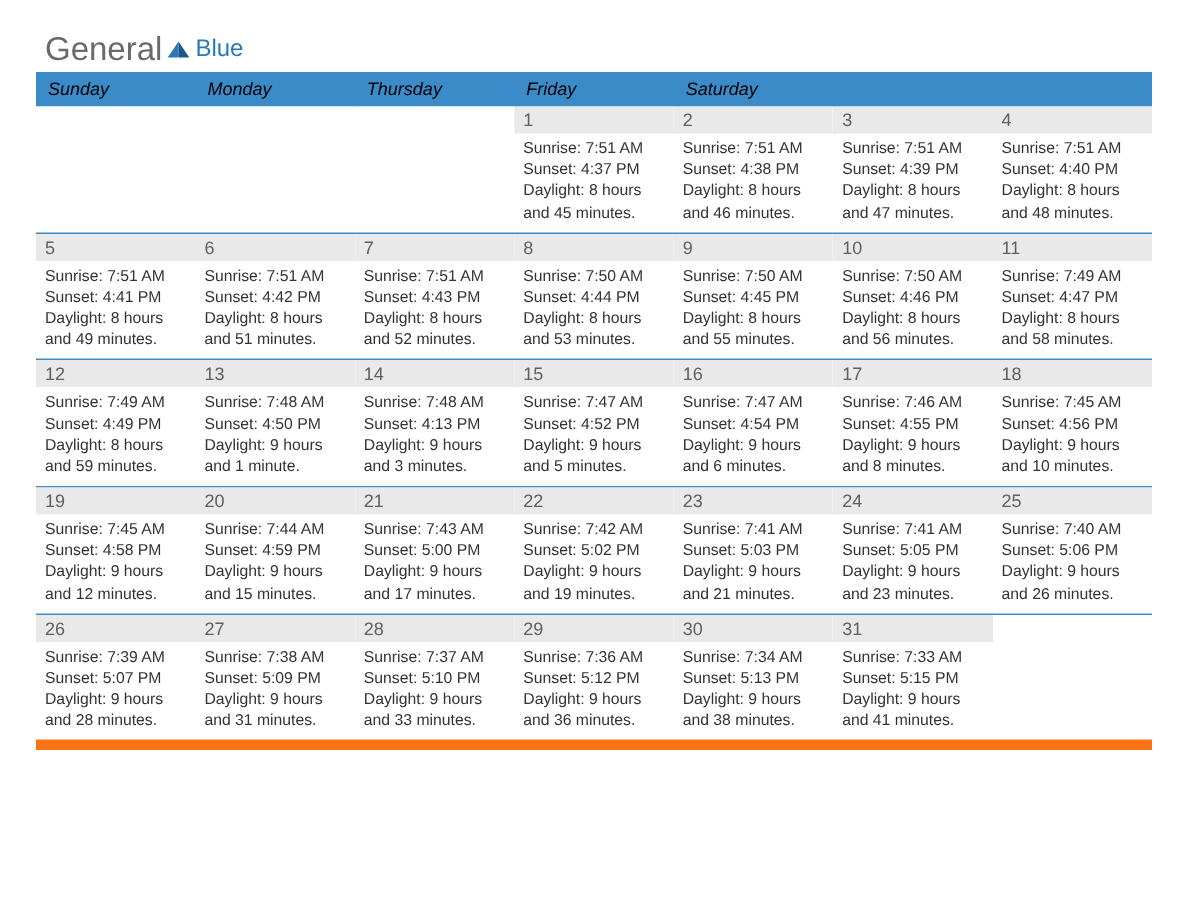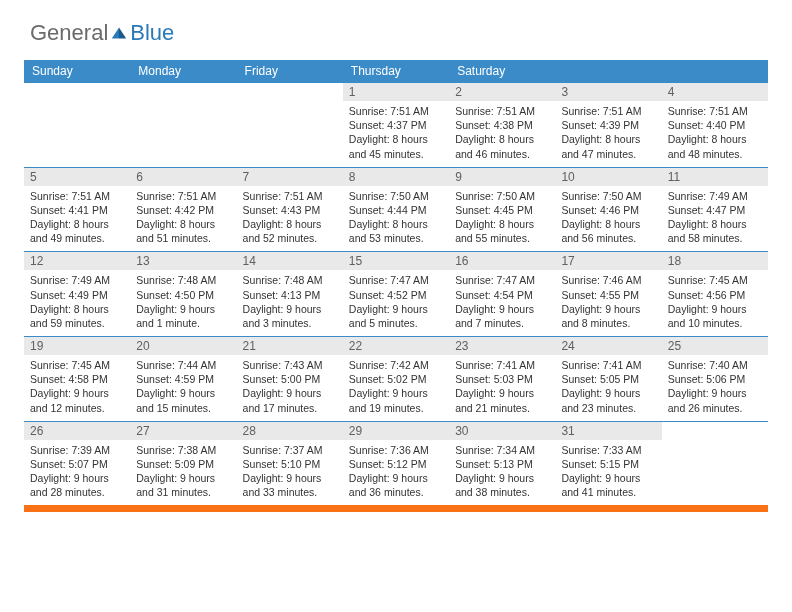--- a/index.html
+++ b/index.html
@@ -8,43 +8,44 @@
       background: #fff;
       width: 792px;
       height: 612px;
       position: relative;
       padding: 20px 24px;
     }
     .header {
       display: flex;
       justify-content: space-between;
       align-items: flex-start;
-      margin-bottom: 14px;
+      margin-bottom: 2px;
     }
     .logo {
       display: flex;
       align-items: center;
       gap: 2px;
       margin-left: 6px;
     }
     .logo-text-general { color: #6a6a6a; font-size: 22px; font-weight: 400; }
-    .logo-text-blue { color: #2a7ab9; font-size: 22px; font-weight: 400; }
+    .logo-text-blue { color: #2a7ab9; font-size: 16px; font-weight: 400; }
     .logo-icon { width: 18px; height: 18px; }
     .title-block { text-align: right; }
     .title-month { font-size: 30px; color: #333; font-weight: 400; margin-bottom: 2px; }
     .title-location { font-size: 15px; color: #444; font-weight: 400; }
     .calendar {
       width: 100%;
       border-collapse: collapse;
     }
     .day-header {
       display: grid;
       grid-template-columns: repeat(7, 1fr);
       background: #3b8bc9;
-      color: #ffffff;
+      color: #000000;
+      font-style: italic;
     }
     .day-header > div {
       padding: 4px 8px;
       font-size: 12px;
       font-weight: 400;
     }
     .week {
       display: grid;
       grid-template-columns: repeat(7, 1fr);
       border-top: 1px solid #3b8bc9;
@@ -79,22 +80,22 @@
       <path d="M10 16 L10 4 L18 16 Z" fill="#1a5a8a"></path>
     </svg>
     <span class="logo-text-blue">Blue</span>
   </div>
 </div>
 
 <div class="calendar">
   <div class="day-header" id="day-header">
       <div>Sunday</div>
       <div>Monday</div>
+      <div>Thursday</div>
       <div>Friday</div>
-      <div>Thursday</div>
       <div>Saturday</div>
     </div>
   <div id="weeks">
       <div class="week">
         <div class="cell">
           <div class="date-num empty"></div>
           <div class="cell-body"></div>
         </div>
         <div class="cell">
           <div class="date-num empty"></div>
@@ -242,21 +243,21 @@
             <div class="cell-line">Daylight: 9 hours</div>
             <div class="cell-line">and 5 minutes.</div>
           </div>
         </div>
         <div class="cell">
           <div class="date-num">16</div>
           <div class="cell-body">
             <div class="cell-line">Sunrise: 7:47 AM</div>
             <div class="cell-line">Sunset: 4:54 PM</div>
             <div class="cell-line">Daylight: 9 hours</div>
-            <div class="cell-line">and 7 minutes.</div>
+            <div class="cell-line">and 6 minutes.</div>
           </div>
         </div>
         <div class="cell">
           <div class="date-num">17</div>
           <div class="cell-body">
             <div class="cell-line">Sunrise: 7:46 AM</div>
             <div class="cell-line">Sunset: 4:55 PM</div>
             <div class="cell-line">Daylight: 9 hours</div>
             <div class="cell-line">and 8 minutes.</div>
           </div>

